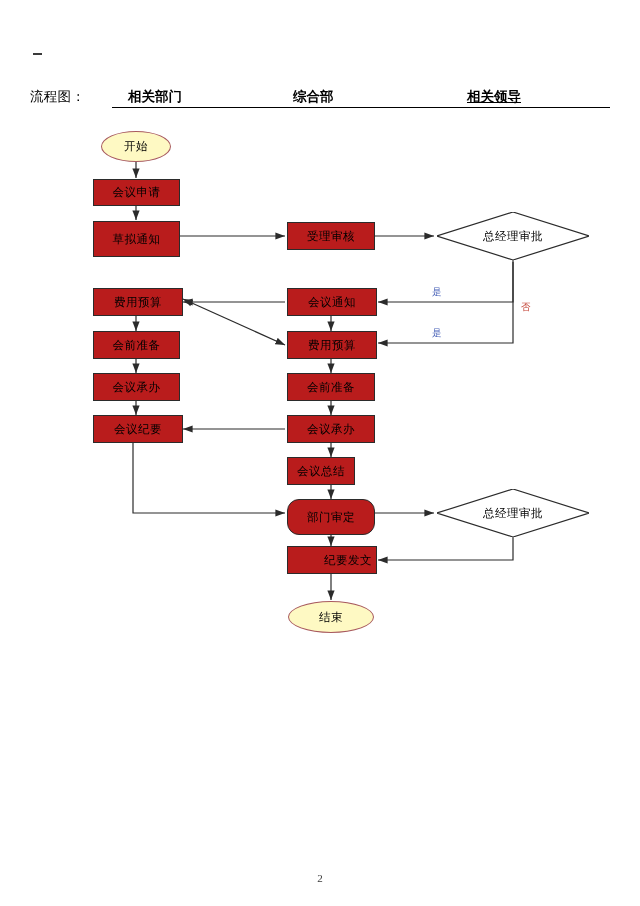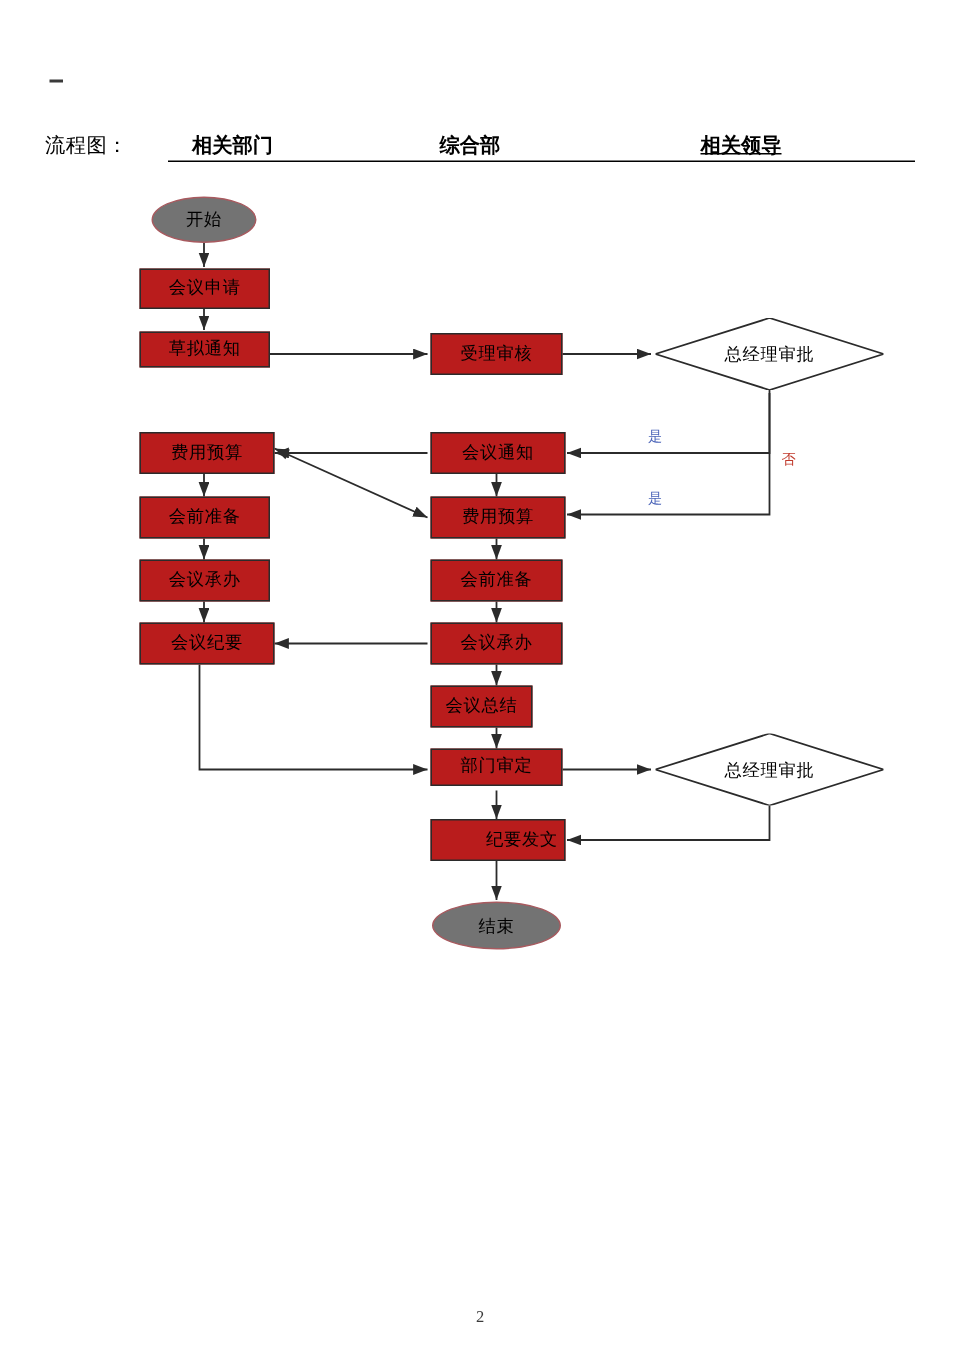--- a/index.html
+++ b/index.html
@@ -78,21 +78,21 @@
     justify-content: center;
     text-align: center;
     letter-spacing: 0.5px;
     white-space: nowrap;
   }
   .terminator {
     position: absolute;
     box-sizing: border-box;
     border: 1px solid #a85a5f;
     border-radius: 50%;
-    background: #737373;
+    background: #fef9c3;
     font-size: 11.5px;
     display: flex;
     align-items: center;
     justify-content: center;
     text-align: center;
     letter-spacing: 0.5px;
     white-space: nowrap;
   }
   .diamond-wrap {
     position: absolute;
@@ -227,21 +227,21 @@
   <div class="terminator" style="left:101px; top:131px; width:70px; height:31px;">
     <span>开始</span>
   </div>
   <div class="terminator" style="left:288px; top:601px; width:86px; height:32px;">
     <span>结束</span>
   </div>
 
   <div class="node" style="left:93px; top:179px; width:87px; height:27px;">
     <span>会议申请</span>
   </div>
-  <div class="node" style="left:93px; top:221px; width:87px; height:24px;">
+  <div class="node" style="left:93px; top:221px; width:87px; height:36px;">
     <span>草拟通知</span>
   </div>
   <div class="node" style="left:93px; top:288px; width:90px; height:28px;">
     <span>费用预算</span>
   </div>
   <div class="node" style="left:93px; top:331px; width:87px; height:28px;">
     <span>会前准备</span>
   </div>
   <div class="node" style="left:93px; top:373px; width:87px; height:28px;">
     <span>会议承办</span>
@@ -261,21 +261,21 @@
   </div>
   <div class="node" style="left:287px; top:373px; width:88px; height:28px;">
     <span>会前准备</span>
   </div>
   <div class="node" style="left:287px; top:415px; width:88px; height:28px;">
     <span>会议承办</span>
   </div>
   <div class="node" style="left:287px; top:457px; width:68px; height:28px;">
     <span>会议总结</span>
   </div>
-  <div class="node" style="left:287px; top:499px; width:88px; height:25px;">
+  <div class="node" style="left:287px; top:499px; width:88px; height:36px;border-radius:12px;">
     <span>部门审定</span>
   </div>
   <div class="node" style="left:287px; top:546px; width:90px; height:28px;padding-left:32px;">
     <span>纪要发文</span>
   </div>
 
   <div class="diamond-wrap" style="left:437px; top:212px; width:152px; height:48px;">
     <svg width="152" height="48" viewBox="0 0 152 48" xmlns="http://www.w3.org/2000/svg">
       <polygon points="76,0 152,24 76,48 0,24" fill="#ffffff" stroke="#2b2b2b" stroke-width="1.2"></polygon>
     </svg>

